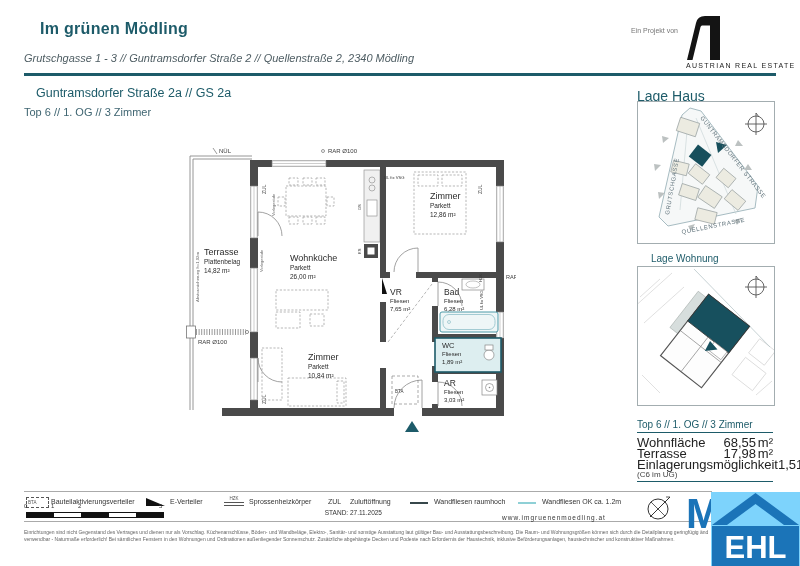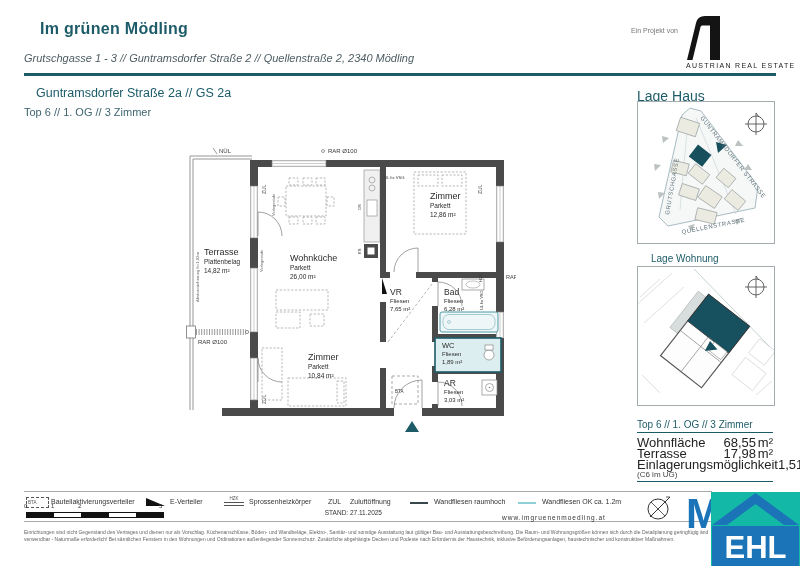--- a/index.html
+++ b/index.html
@@ -373,19 +373,19 @@
   <circle cx="13" cy="15" r="10" fill="none" stroke="#333" stroke-width="1"></circle>
   <line x1="5" y1="23" x2="25" y2="3" stroke="#333" stroke-width="1"></line>
   <line x1="6" y1="8" x2="20" y2="22" stroke="#333" stroke-width="0.8"></line>
   <line x1="25" y1="3" x2="21" y2="3" stroke="#333" stroke-width="0.8"></line>
 </svg>
 
 <div class="abs finetxt" style="left:24px;top:529px;width:684px;">Einrichtungen sind nicht Gegenstand des Vertrages und dienen nur als Vorschlag. Küchenanschlüsse, Böden- und Wandbeläge, Elektro-, Sanitär- und sonstige Ausstattung laut gültiger Bau- und Ausstattungsbeschreibung. Die Raum- und Wohnungsgrößen können sich durch die Detailplanung geringfügig ändern. Die Pläne sind nicht für die Bestellung</div>
 <div class="abs finetxt" style="left:24px;top:536px;width:684px;">verwendbar - Naturmaße erforderlich! Bei sämtlichen Fenstern in den Wohnungen und Ordinationen außenliegender Sonnenschutz. Zusätzliche abgehängte Decken und Podeste nach Erfordernis der Haustechnik, inklusive Beförderungsanlagen, haustechnischer und konstruktiver Maßnahmen.</div>
 
 <div class="abs" style="left:686px;top:490px;font-size:42px;font-weight:bold;color:#1b74b8;z-index:1;">M</div>
-<div class="abs" style="left:711px;top:492px;width:89px;height:74px;background:#14b8a6;z-index:2;">
+<div class="abs" style="left:711px;top:492px;width:89px;height:74px;background:#7dd3fc;z-index:2;">
   <svg width="89" height="74" viewBox="0 0 89 74">
     <polygon points="1,33 44.5,1 88,33 73,33 44.5,12 16,33" fill="#1b74b8"></polygon>
     <rect x="1" y="34" width="87" height="40" fill="#1b74b8"></rect>
     <text x="44.5" y="66" font-size="31" font-weight="bold" fill="#ffffff" text-anchor="middle">EHL</text>
   </svg>
 </div>
 
 </body></html>

